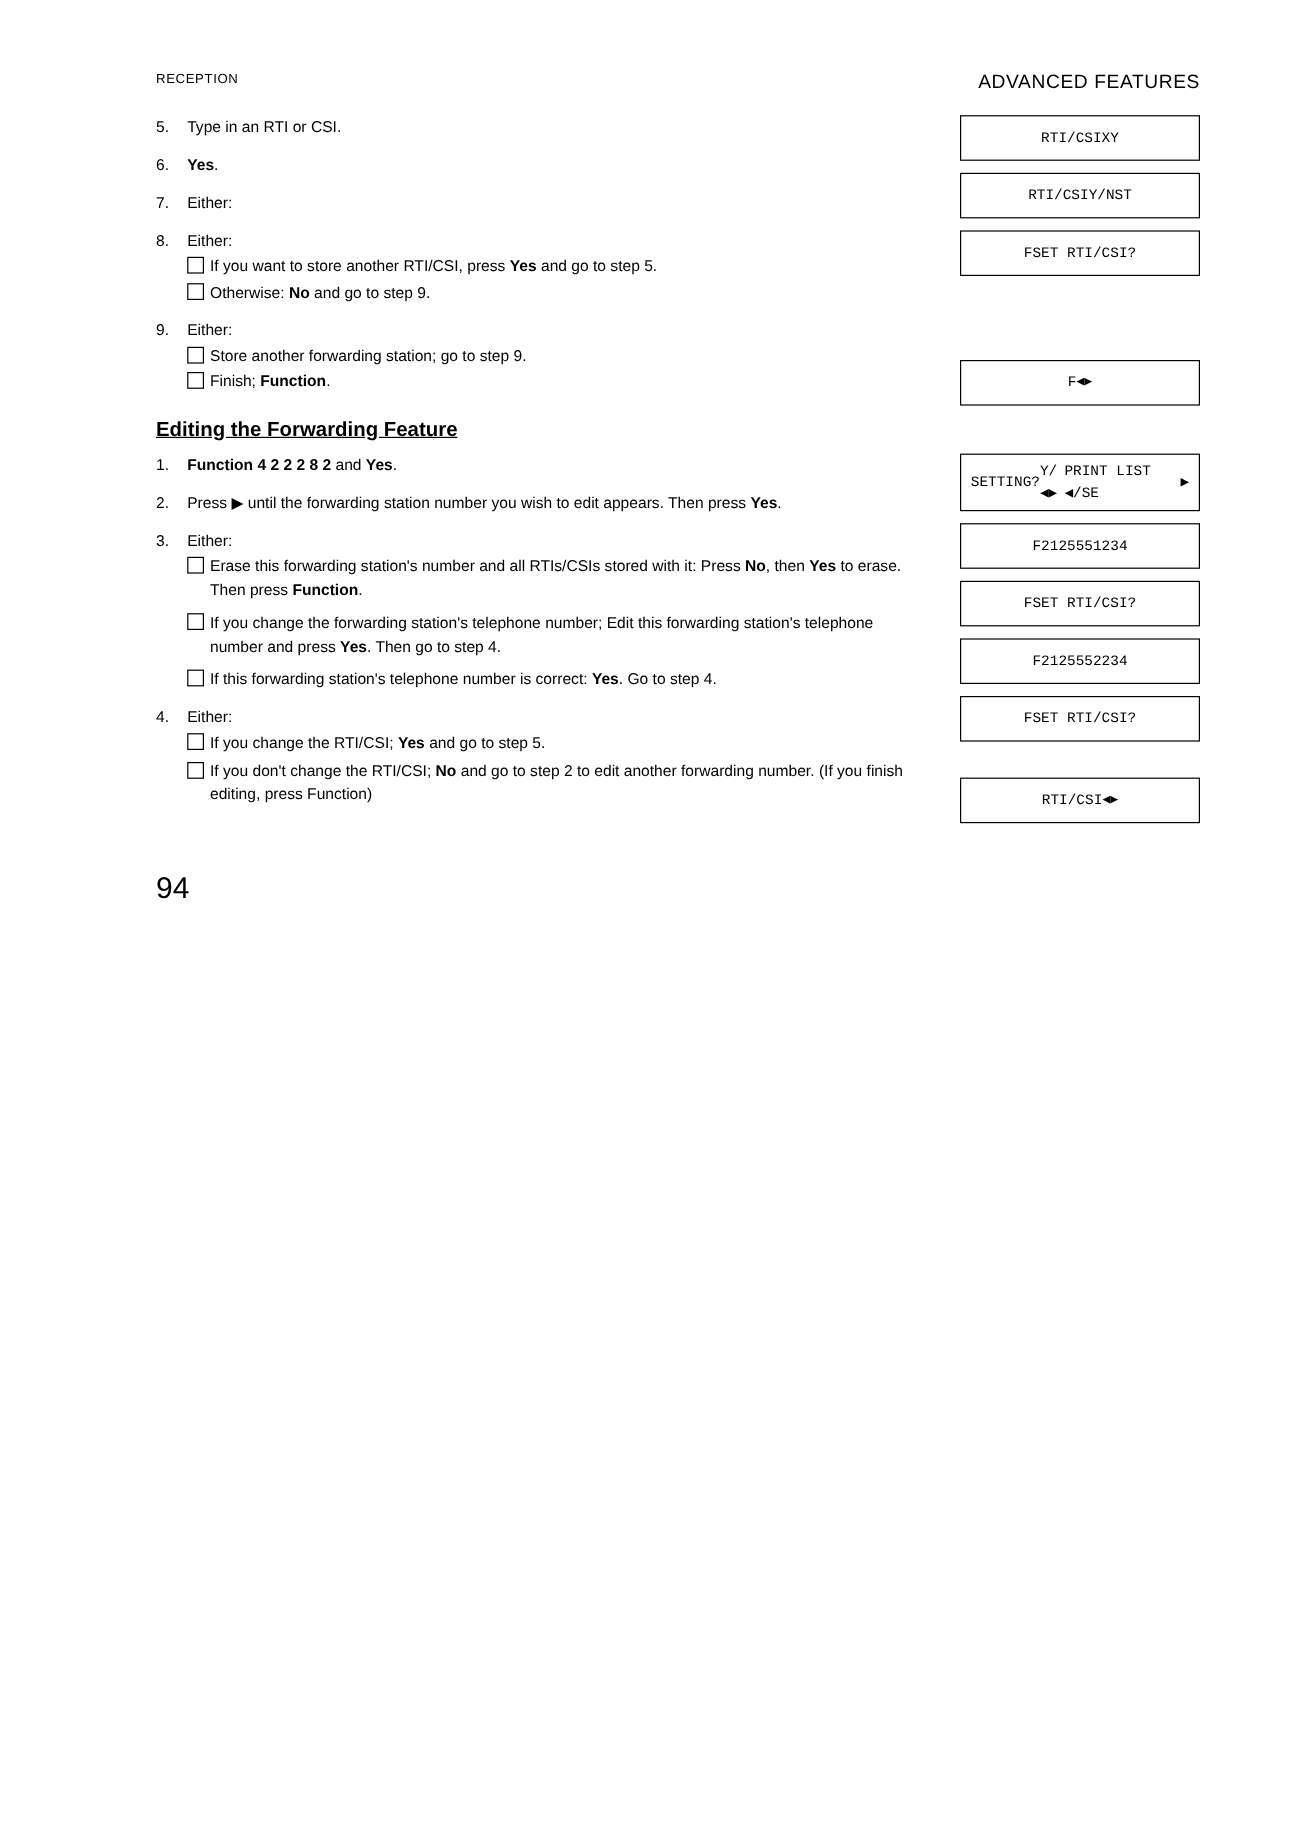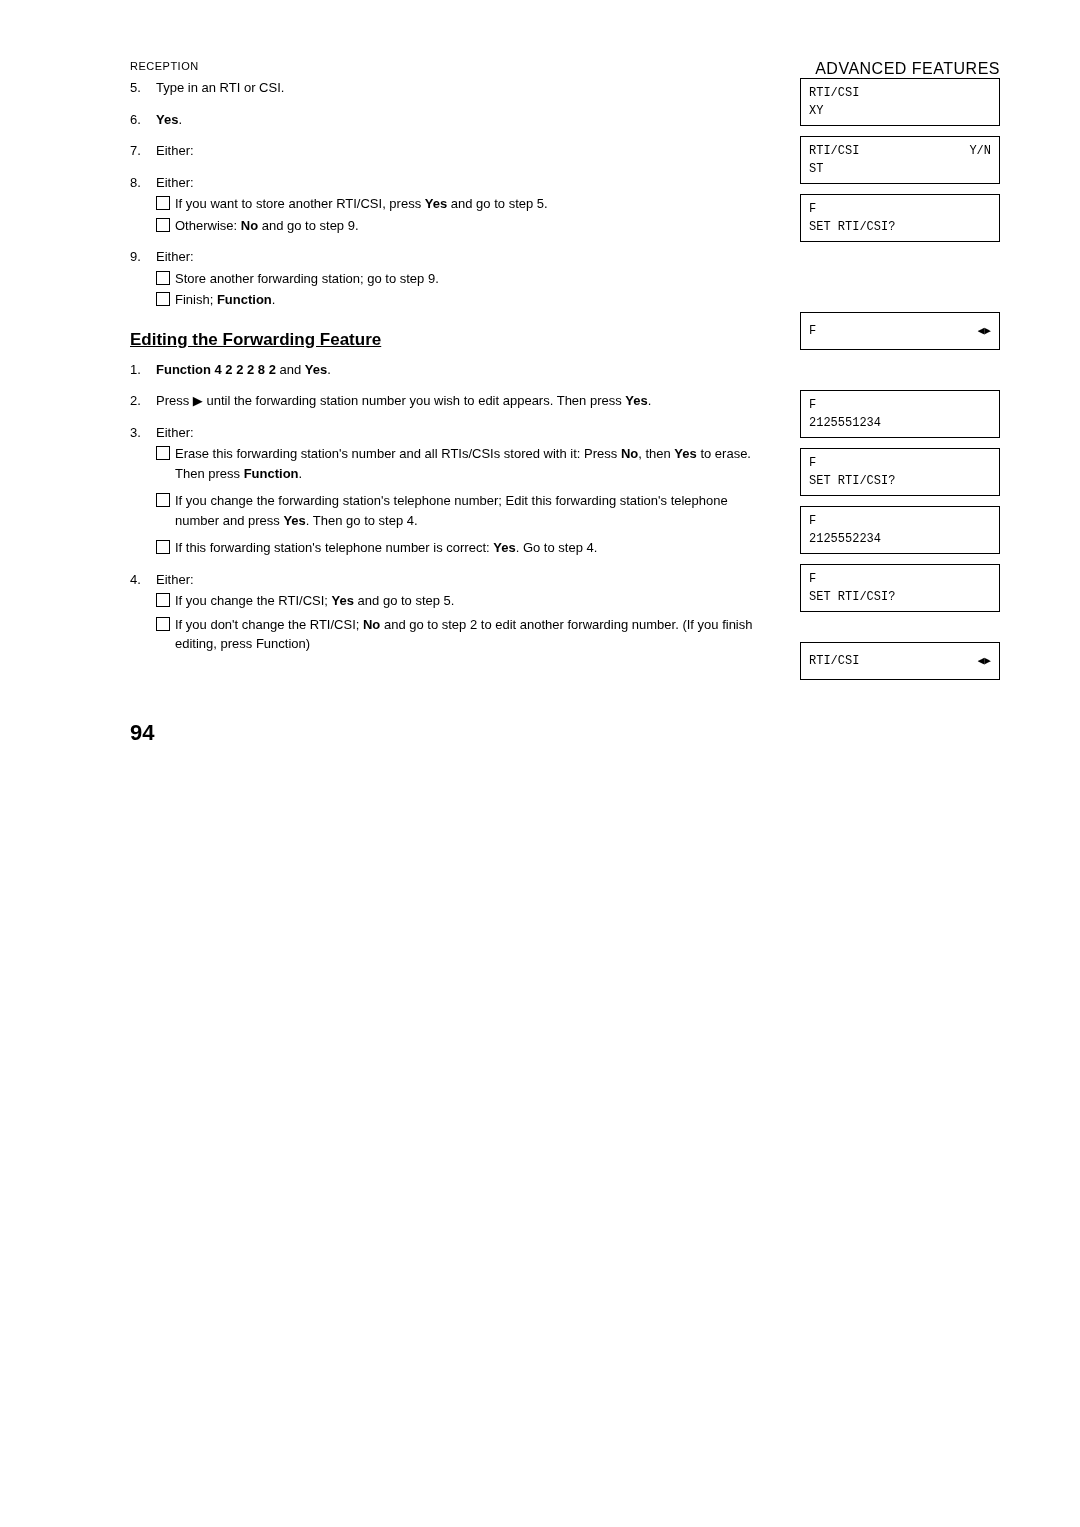--- a/index.html
+++ b/index.html
@@ -11,20 +11,21 @@
       width: 1080px;
       min-height: 1527px;
     }
     .page {
       padding: 60px 80px 60px 130px;
       position: relative;
     }
     .header-row {
       display: flex;
       justify-content: space-between;
+      margin-bottom: 18px;
       font-size: 11px;
     }
     .header-left {
       font-size: 11px;
       letter-spacing: 0.5px;
     }
     .header-right {
       font-size: 16px;
       font-weight: normal;
       letter-spacing: 0.5px;
@@ -89,34 +90,33 @@
     .lcd-box {
       border: 1px solid #000;
       padding: 5px 8px;
       font-family: 'Courier New', Courier, monospace;
       font-size: 12px;
       margin-bottom: 10px;
       min-height: 38px;
       line-height: 1.5;
       background: #fff;
       display: flex;
-      flex-direction: column;
       justify-content: center;
     }
     .lcd-line {
       display: flex;
       justify-content: space-between;
       align-items: center;
     }
     .arrow-lr {
       font-size: 11px;
     }
     .page-number {
-      font-size: 22px;
-      font-weight: bold;
+      font-size: 25px;
+      font-weight: normal;
       margin-top: 30px;
     }
     b { font-weight: bold; }
   </style>
 </head>
 <body>
 
 <div class="page">
 
   <div class="header-row">
@@ -275,20 +275,30 @@
 
       <div class="lcd-box">
         <div class="lcd-line">
           <span>F</span>
           <span class="arrow-lr">◀▶</span>
         </div>
       </div>
 
       <div style="height: 30px;"></div>
 
+      <div class="lcd-box">
+        <div class="lcd-line">
+          <span>SETTING?</span>
+          <span>Y/◀▶</span>
+        </div>
+        <div class="lcd-line">
+          <span>PRINT LIST ◀/SE</span>
+          <span>▶</span>
+        </div>
+      </div>
 
       <div class="lcd-box">
         <div class="lcd-line">
           <span>F</span>
         </div>
         <div class="lcd-line">
           <span>2125551234</span>
         </div>
       </div>
 

